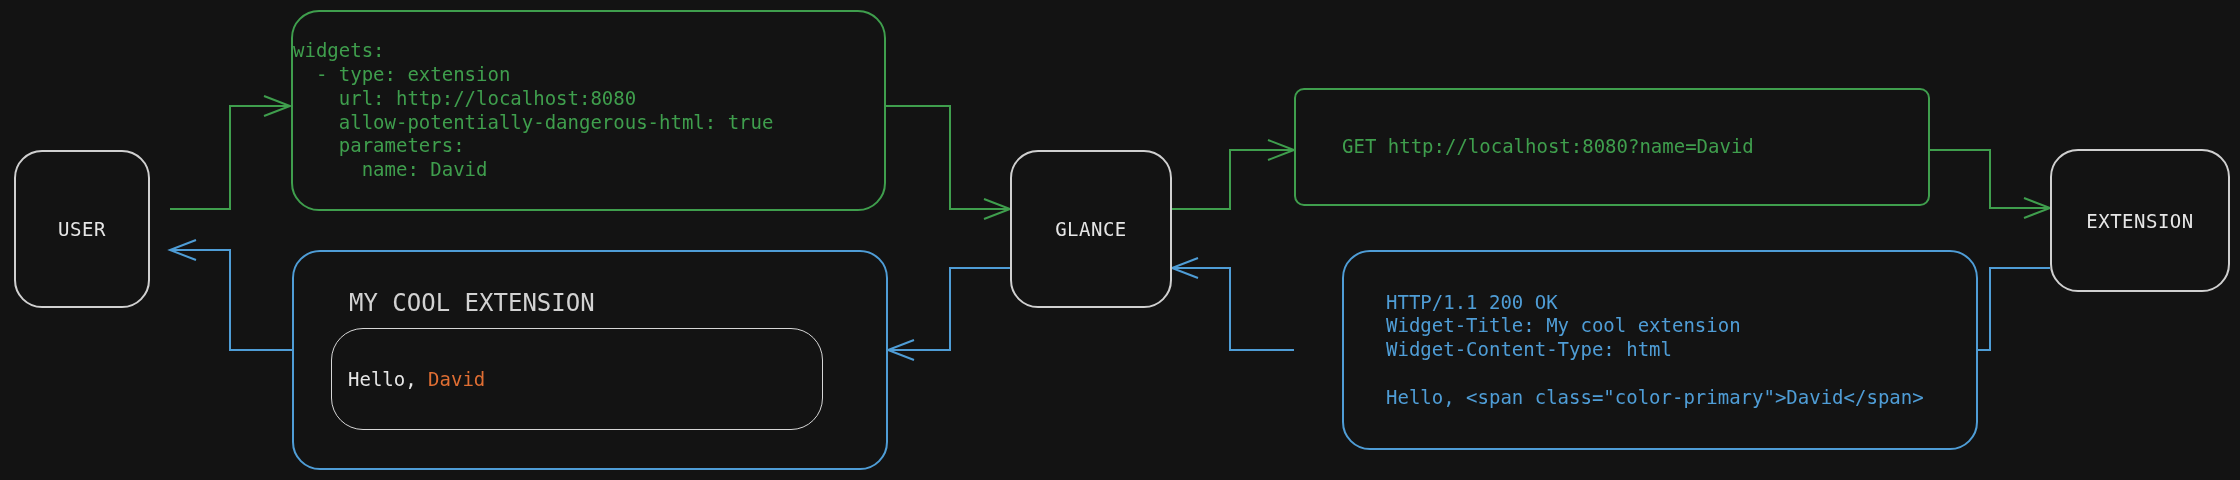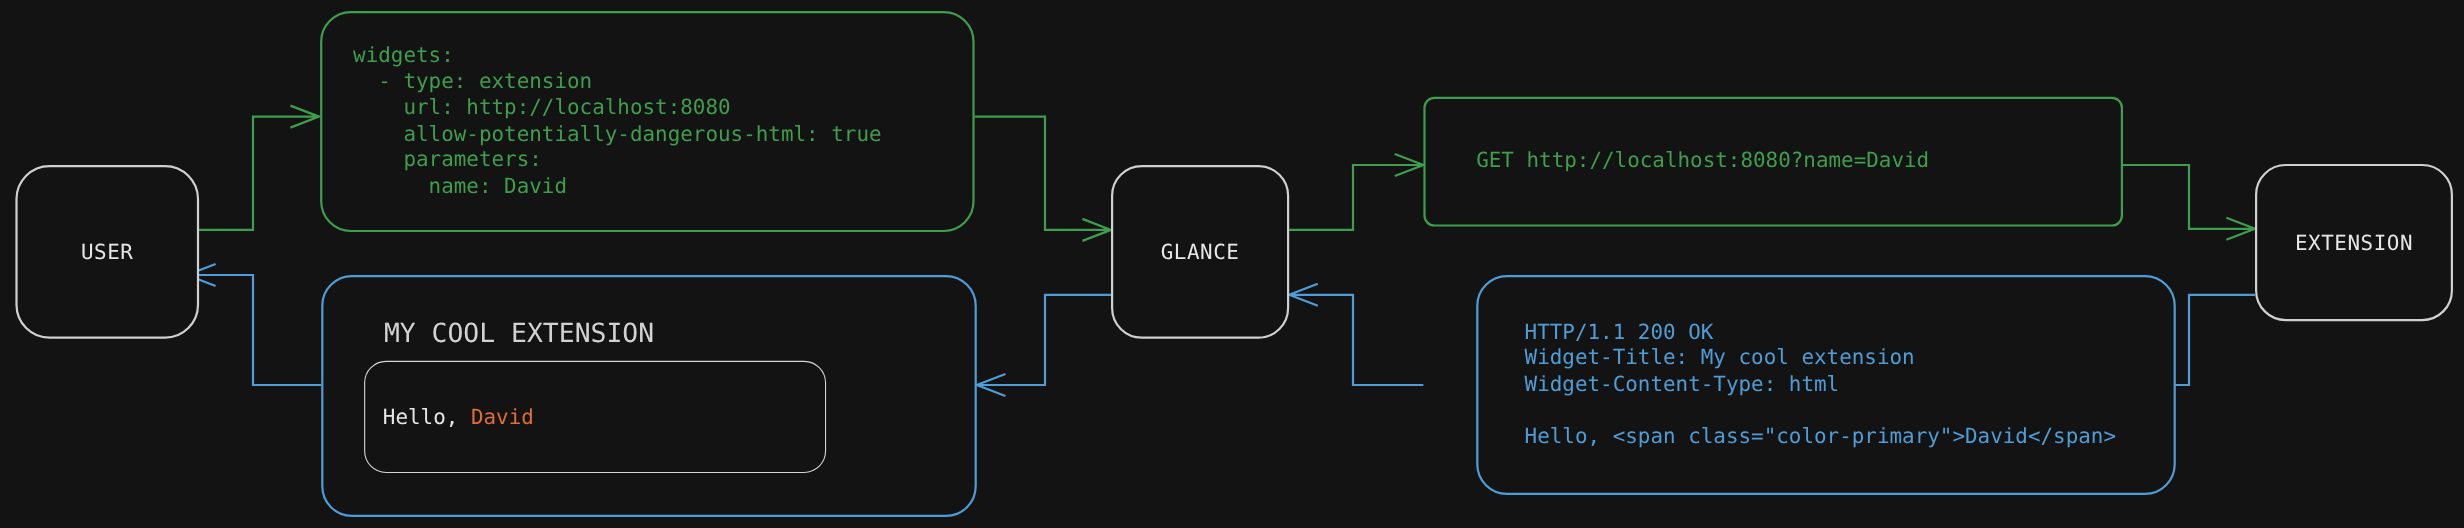--- a/index.html
+++ b/index.html
@@ -12,46 +12,46 @@
        font-family:"DejaVu Sans Mono","Liberation Mono",monospace;}
   .canvas{position:relative;width:2240px;height:480px;background:var(--bg);}
   .wires{position:absolute;left:0;top:0;z-index:0;}
   .wire{fill:none;stroke-width:2px;}
   .wire.green{stroke:var(--green);}
   .wire.blue{stroke:var(--blue);}
 
   .node{position:absolute;z-index:1;border:2px solid var(--node_border);border-radius:28px;
         display:flex;align-items:center;justify-content:center;
         color:var(--text_light);font-size:19px;letter-spacing:.5px;background:var(--bg);}
-  #node-user{left:14px;top:150px;width:167px;height:158px;border-radius:31px;}
+  #node-user{left:14px;top:150px;width:136px;height:158px;}
   #node-glance{left:1010px;top:150px;width:162px;height:158px;}
   #node-extension{left:2050px;top:149px;width:180px;height:143px;}
 
   .box{position:absolute;z-index:1;border-radius:28px;background:var(--bg);}
   .box.green-box{border:2px solid var(--green);}
   .box.blue-box{border:2px solid var(--blue);}
   #config-box{left:291px;top:10px;width:595px;height:201px;}
   #request-box{left:1294px;top:88px;width:636px;height:118px;}
   #response-box{left:1294px;top:250px;width:636px;height:200px;}
   #widget-box{left:292px;top:250px;width:596px;height:220px;}
 
   .code{display:flex;flex-direction:column;justify-content:center;}
   .code-lines{display:flex;flex-direction:column;}
   .code-line{white-space:pre;font-size:19px;line-height:23.7px;}
-  #config-box{padding-left:28px;}
+  #config-box{}
   #config-box .code-line{color:var(--green);}
   #request-box{padding-left:46px;border-radius:10px;}
   #request-box .code-line{color:var(--green);}
   #response-box{padding-left:42px;margin-left:48px;}
   #response-box .code-line{color:var(--blue);}
 
   .widget-title{position:absolute;left:55px;top:39px;font-size:24px;line-height:24px;
                 color:var(--text_gray);white-space:pre;}
-  .inner-box{position:absolute;left:37px;top:76px;width:420px;height:102px;
-             border:1.5px solid var(--inner_border);border-radius:20px;
+  .inner-box{position:absolute;left:37px;top:76px;width:492px;height:102px;
+             border:1.5px solid var(--inner_border);border-radius:32px;
              display:flex;align-items:center;}
   .greeting{padding-left:16px;font-size:19px;color:var(--text_light);white-space:pre;}
   .greeting .orange{color:var(--orange);}
 </style>
 </head>
 <body>
 
 <div class="canvas">
 
   <svg class="wires" width="2240" height="480" viewBox="0 0 2240 480">

